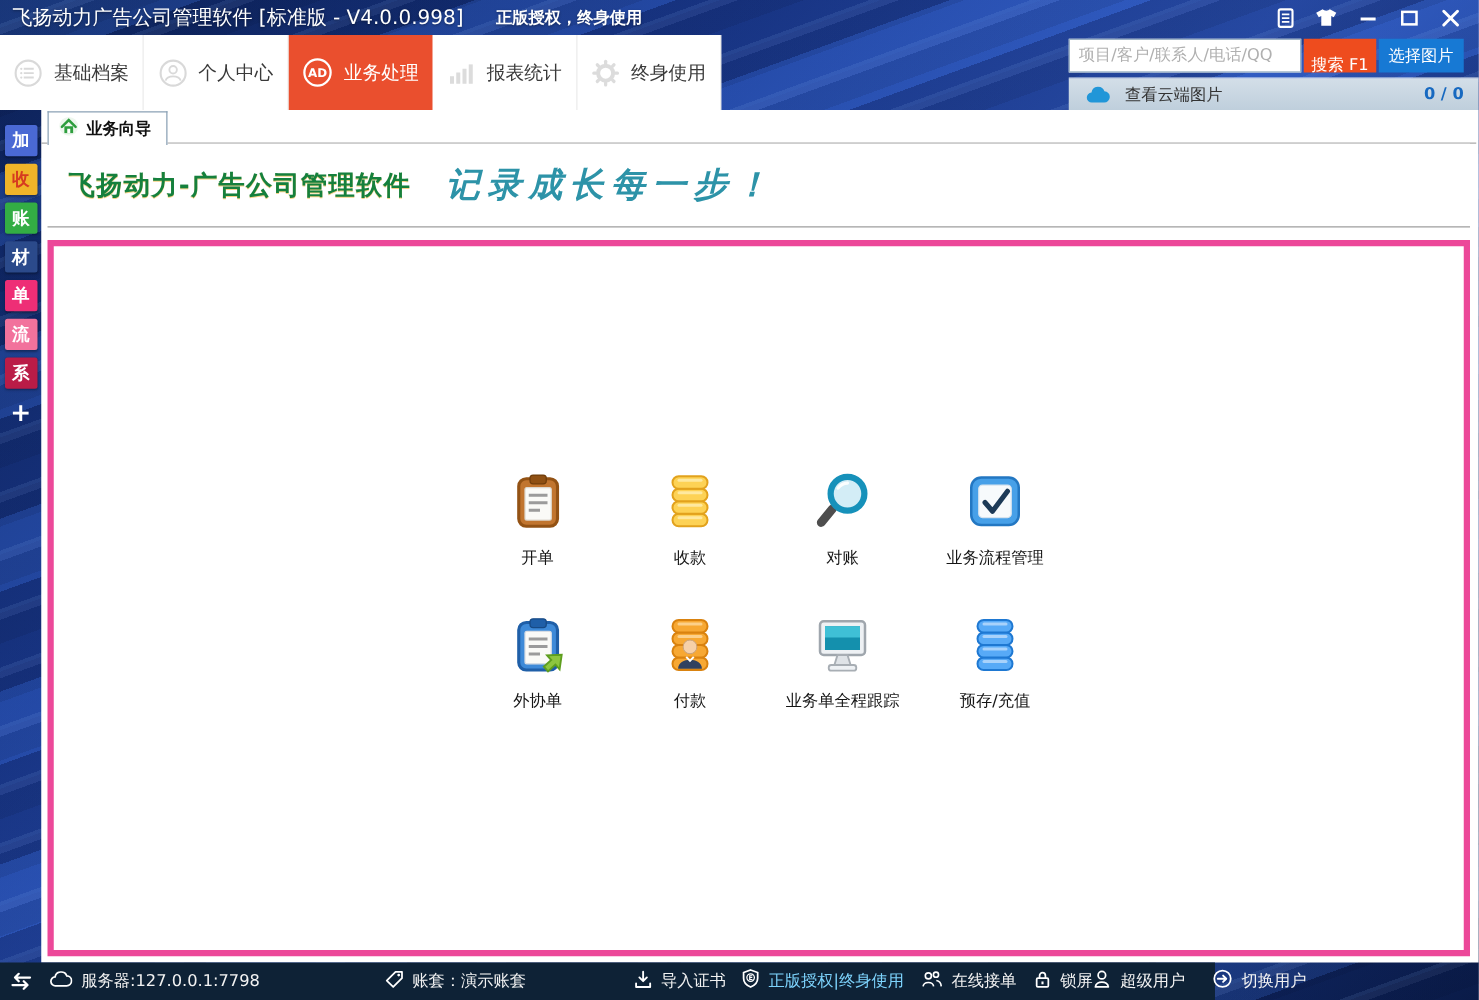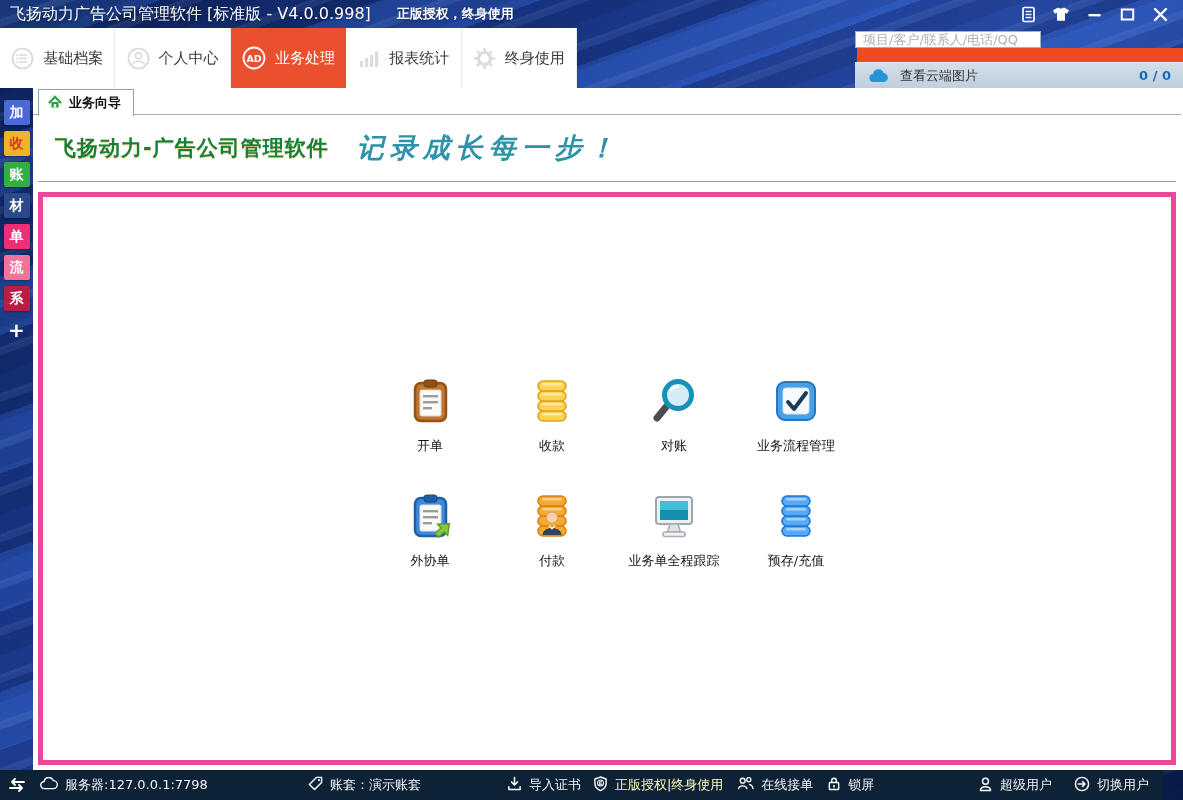--- a/index.html
+++ b/index.html
@@ -28,21 +28,21 @@
 
   
   .navbar { position:absolute; left:0; top:28px; width:1183px; height:60px; }
   .tabs { position:absolute; left:0; top:0; width:577px; height:60px; background:#fff; display:flex; }
   .nav-tab { width:115.4px; height:60px; display:flex; align-items:center; justify-content:center;
     gap:9px; font-size:15px; color:#3a3a3a; cursor:pointer; border-right:1px solid #ececec; }
   .nav-tab.active { background:#ea4f2e; color:#fff; border-right:none; }
   .nav-tab .nicon { display:flex; }
 
   .search-wrap { position:absolute; left:855px; top:3px; width:328px; height:57px; }
-  .search-row { display:flex; height:27px;flex-direction:column; }
+  .search-row { display:flex; height:27px; }
   .search-input { width:186px; height:27px; border:1px solid #9eb4c6; padding:0 7px;
     font-size:13px; color:#333; outline:none; font-family:inherit; }
   .search-input::placeholder { color:#b0b0b0; }
   .btn-search { height:27px; padding:12px 6px; background:#ee4c1e; color:#fff; border:none;
     font-size:13px; margin-left:2px; cursor:pointer; white-space:nowrap; font-family:inherit; }
   .btn-pick { height:27px; padding:0 8px; background:#1779d4; color:#fff; border:none;
     font-size:13px; margin-left:2px; cursor:pointer; white-space:nowrap; font-family:inherit; }
   .cloud-bar { position:absolute; left:0; top:31px; width:328px; height:26px;
     background:linear-gradient(180deg,#d3dee8,#bfcfdc); display:flex; align-items:center;
     font-size:13px; color:#333; cursor:pointer; border-top:1px solid #e6edf3; }
@@ -71,24 +71,24 @@
   .slogan { margin-left:28px; font-family:"DejaVu Serif","Liberation Serif",serif;
     font-style:italic; font-weight:bold; font-size:27px; color:#2d93a8; letter-spacing:6px; white-space:nowrap; }
   .panel { position:absolute; left:5px; right:7px; top:104px; bottom:5px;
     border:5px solid #ec4899; background:#fff; }
   .app-grid { position:absolute; left:326px; top:181px; display:grid;
     grid-template-columns:repeat(4,122px); row-gap:38px; }
   .app-item { display:flex; flex-direction:column; align-items:center; cursor:pointer; }
   .app-item .alabel { margin-top:9px; font-size:13px; color:#151515; white-space:nowrap; }
 
   
-  .statusbar { position:absolute; left:0; top:770px; width:1163px; height:30px; background:#0e2236;
+  .statusbar { position:absolute; left:0; top:770px; width:972px; height:30px; background:#0e2236;
     display:flex; align-items:center; color:#f2f2f2; font-size:13px; }
   .st-item { display:flex; align-items:center; gap:7px; cursor:pointer; white-space:nowrap; }
-  .st-green { color:#fef9c3; }
+  .st-green { color:#7dd3fc; }
   .spacer { flex:1; }
 </style>
 </head>
 <body>
 
 <div class="titlebar">
   <span class="title">飞扬动力广告公司管理软件 [标准版 - V4.0.0.998]</span>
   <span class="license">正版授权，终身使用</span>
   <div class="winbtns">
     <span class="winbtn">

